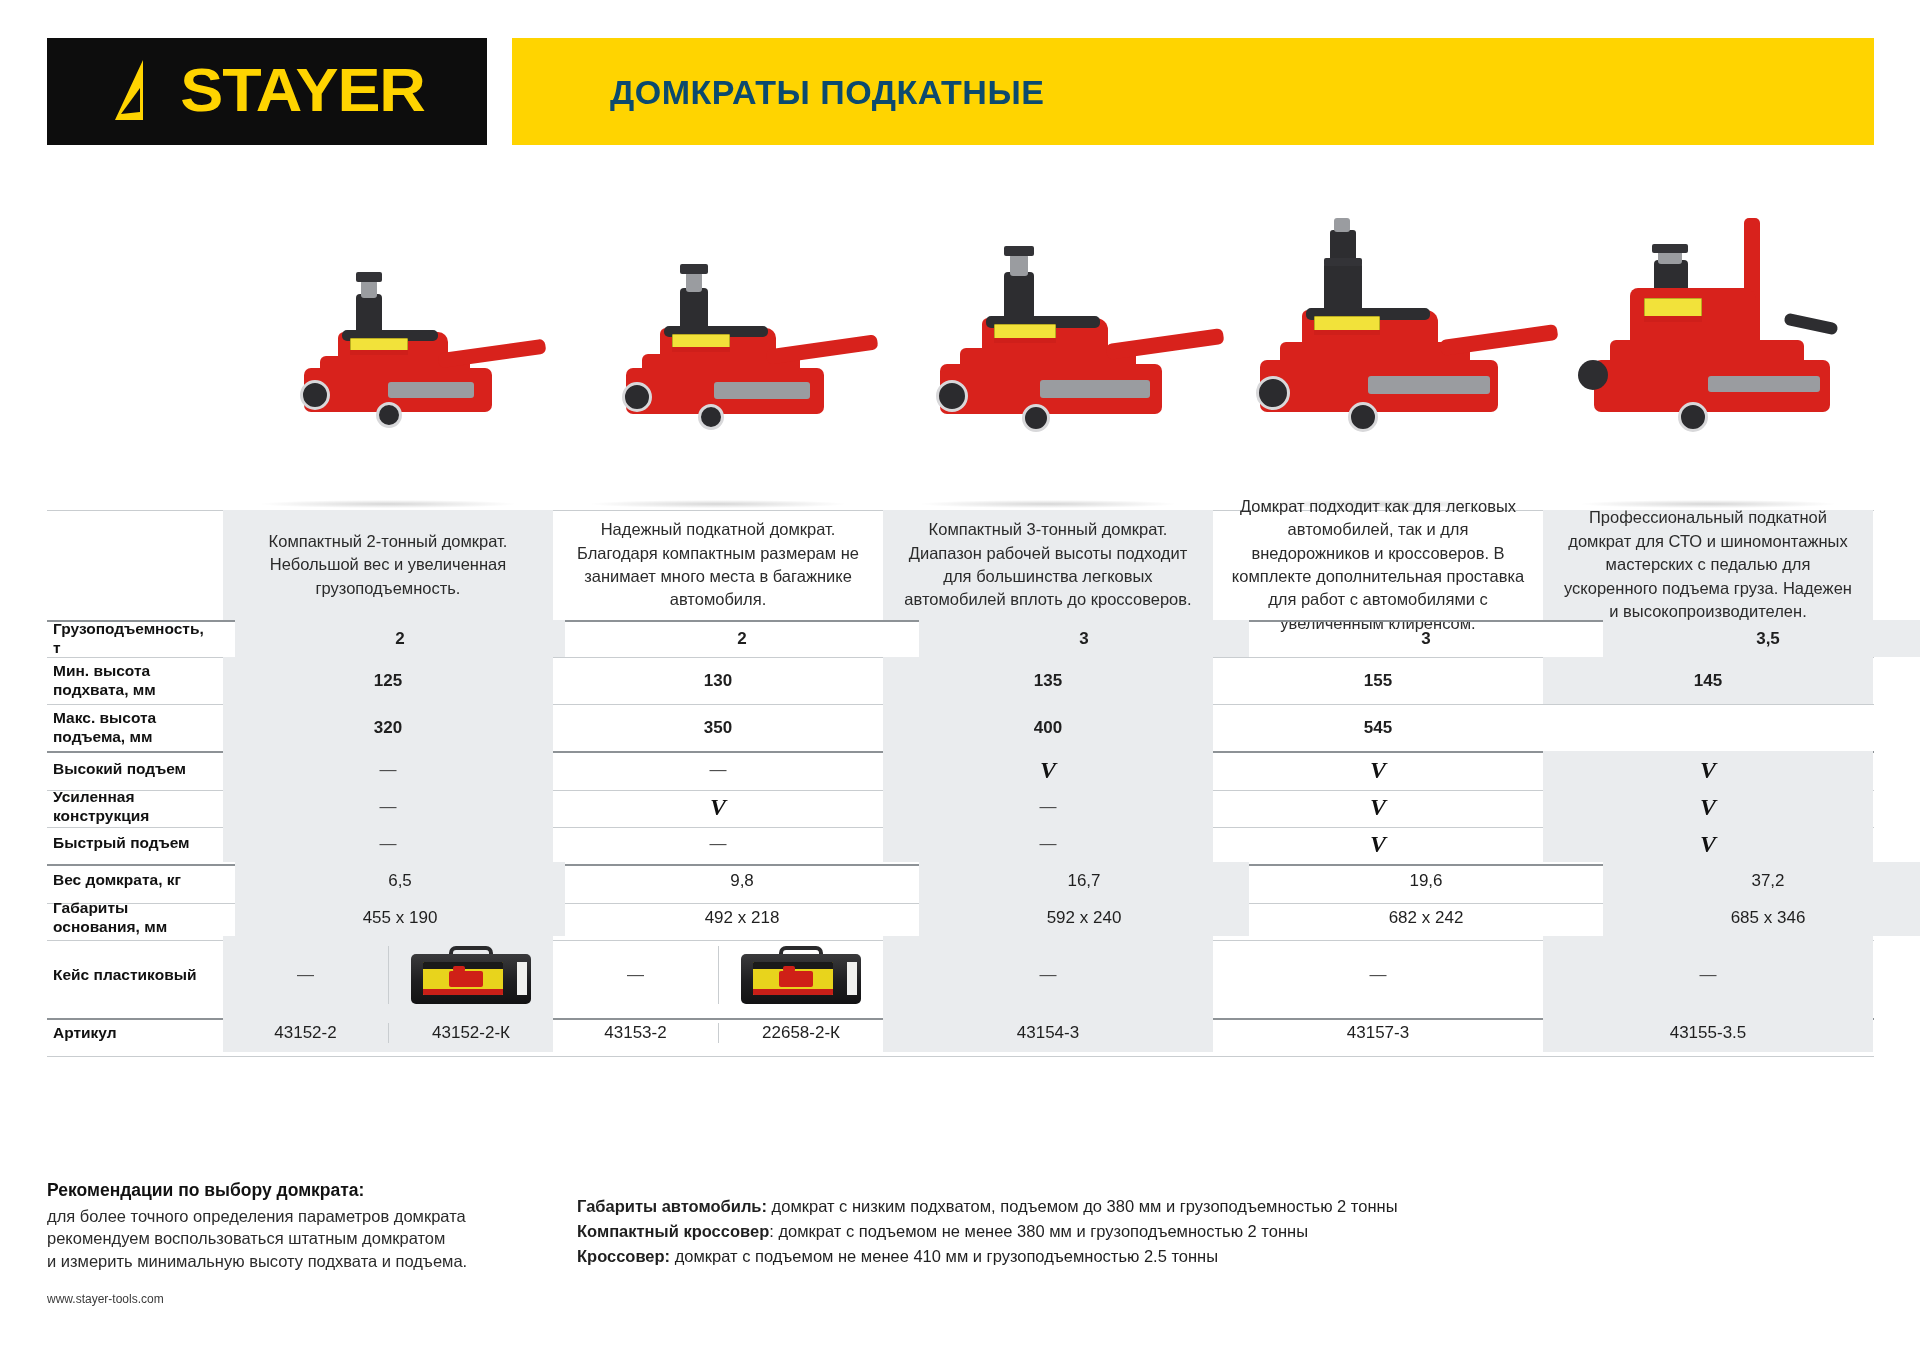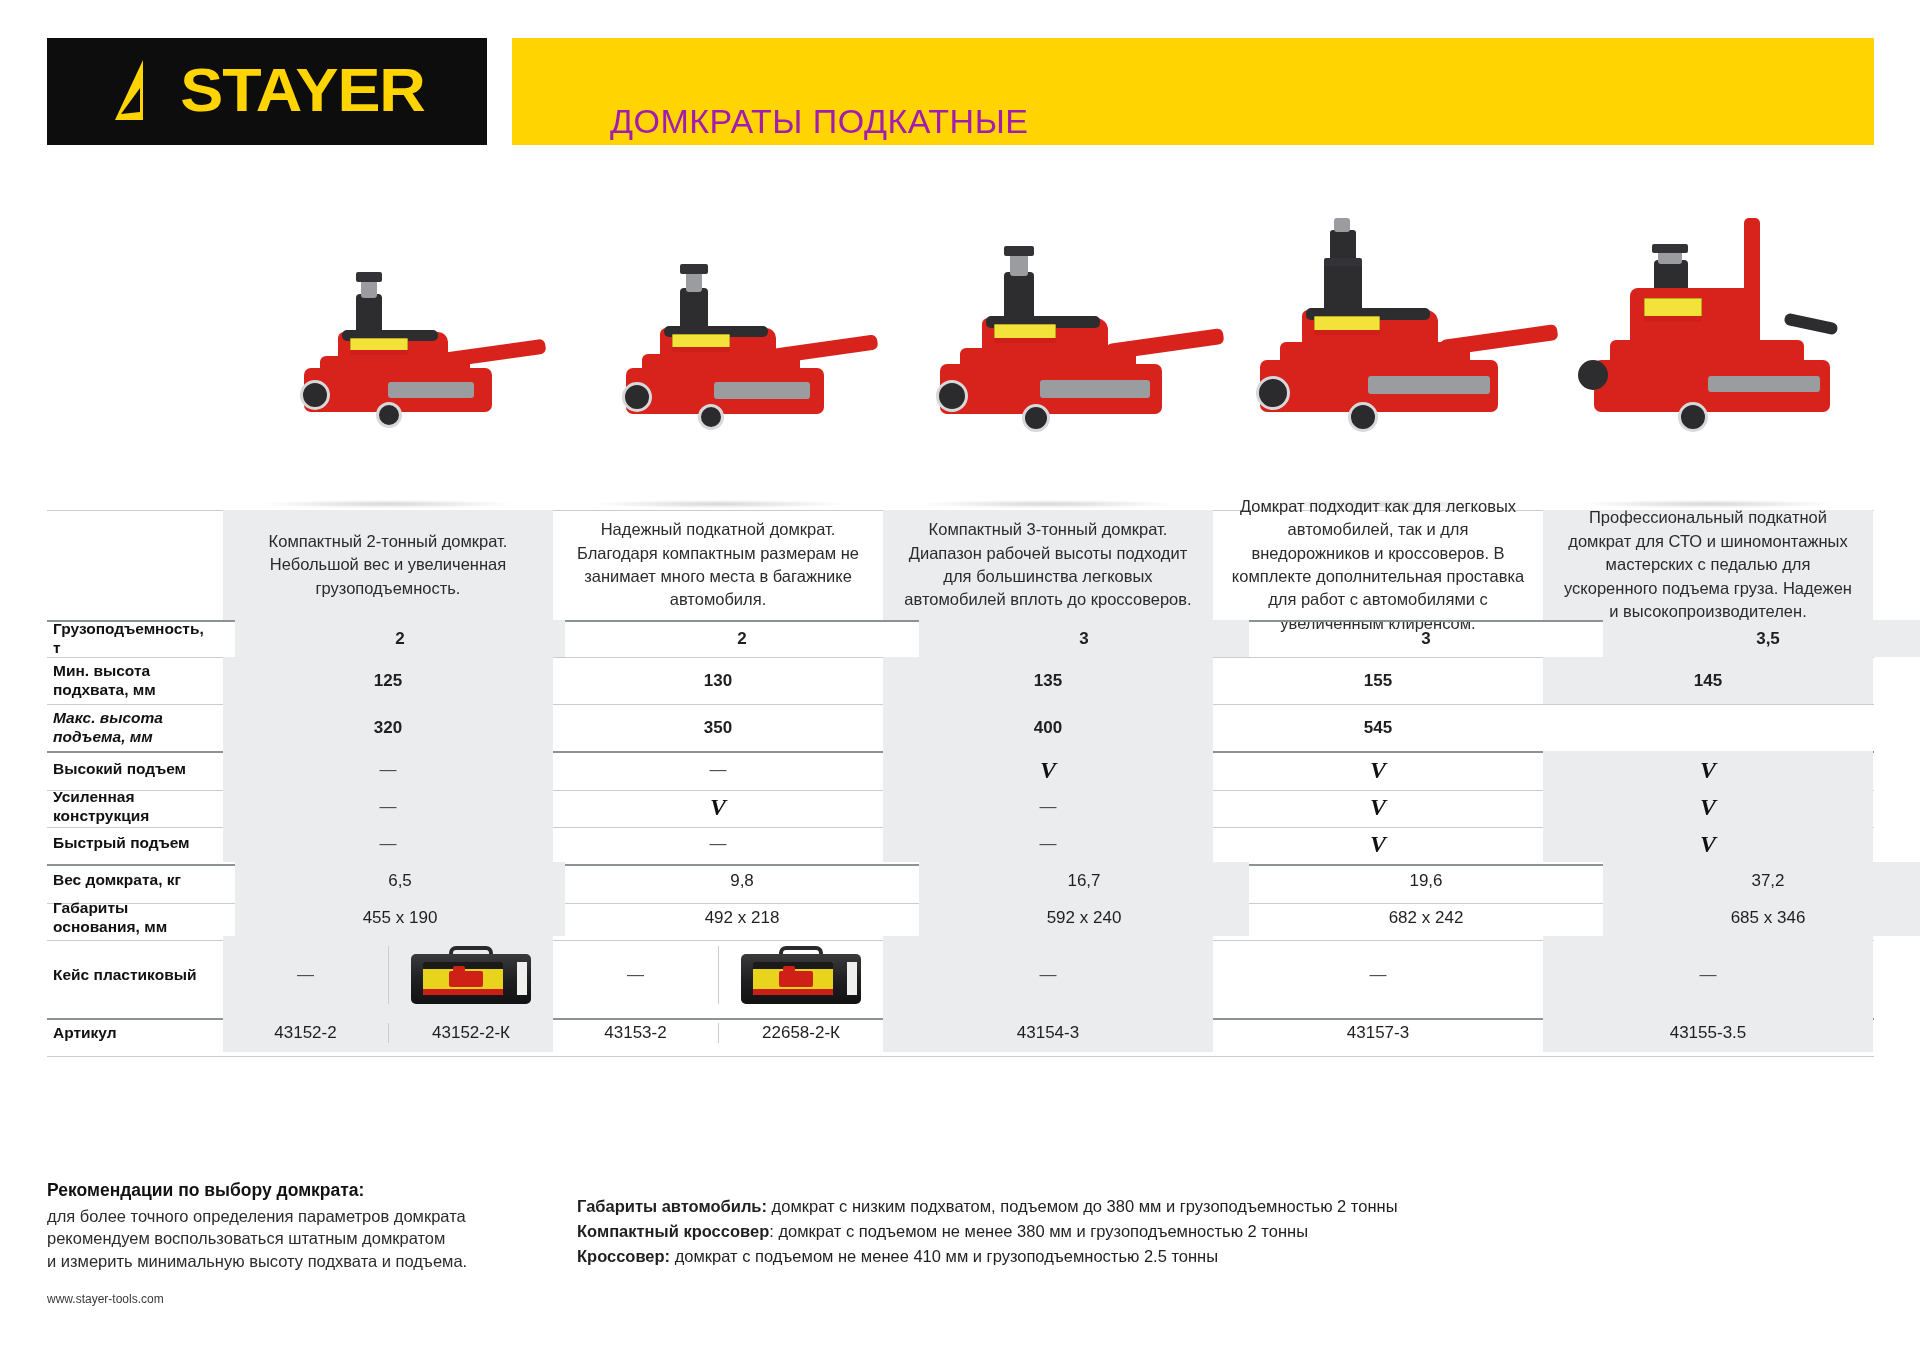--- a/index.html
+++ b/index.html
@@ -22,21 +22,21 @@
     font-family:"Liberation Sans", sans-serif;
     font-weight:bold; font-size:62px; letter-spacing:-1px;
     color:#ffd400; line-height:1; transform:scaleX(1.04);
   }
   .title-bar {
     position:absolute; left:465px; top:0; width:1362px; height:107px;
     background:#ffd400;
   }
   .title-text {
     position:absolute; left:98px; top:50%; transform:translateY(-50%);
-    font-weight:normal; font-size:34px; letter-spacing:0.5px; color:#a21caf;margin-top:29px;
+    font-weight:bold; font-size:34px; letter-spacing:0.5px; color:#0c4a6e;
   }
 
   
   .products {
     position:absolute; left:47px; top:165px; width:1827px; height:345px;
     display:flex;
   }
   .prod-cell { position:relative; }
   .prod-cell.c0 { width:176px; }
   .prod-cell.cp { width:330px; display:flex; align-items:flex-end; justify-content:center; }
@@ -322,21 +322,21 @@
       <div class="tcell">
           <span class="val-bold">155</span>
         </div>
       <div class="tcell shade">
           <span class="val-bold">145</span>
         </div>
     </div>
     <div class="sep" style="top:194px;"></div>
 
     <div class="trow spec2">
-      <div class="tcell-label" style="white-space:pre-line;font-style:italic;">Макс. высота
+      <div class="tcell-label" style="white-space:pre-line;">Макс. высота
 подъема, мм</div>
       <div class="tcell shade">
           <span class="val-bold">320</span>
         </div>
       <div class="tcell">
           <span class="val-bold">350</span>
         </div>
       <div class="tcell shade">
           <span class="val-bold">400</span>
         </div>

